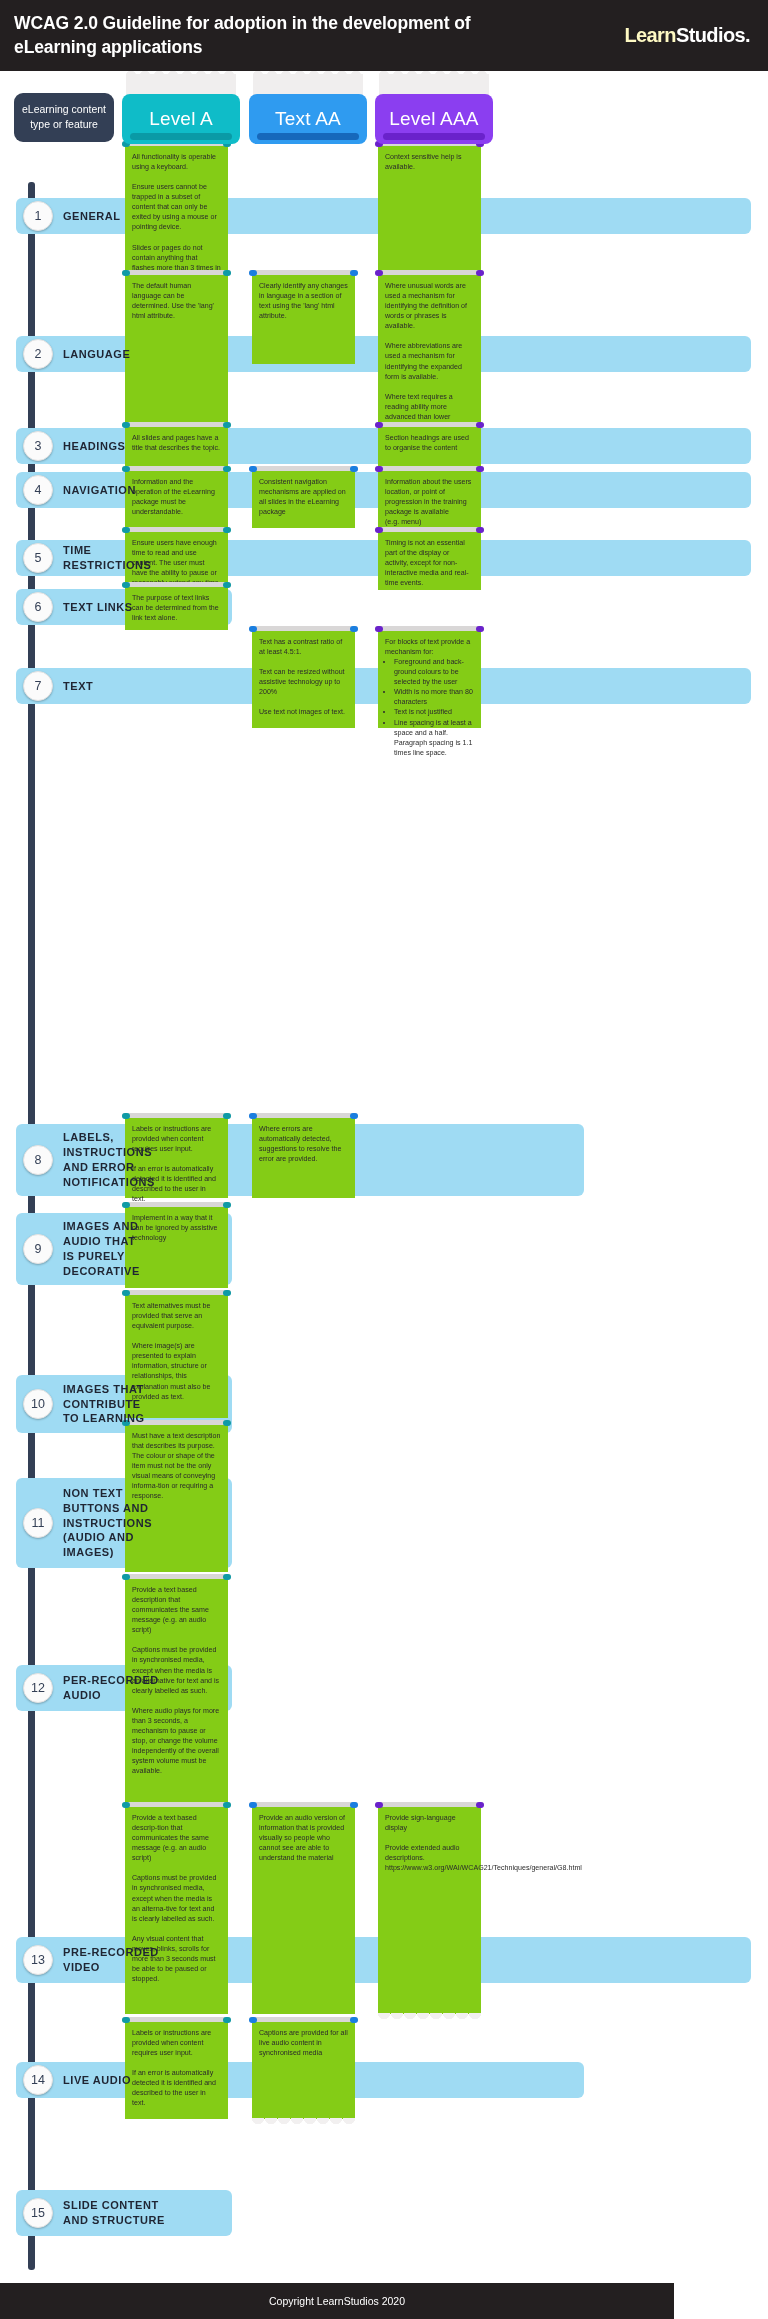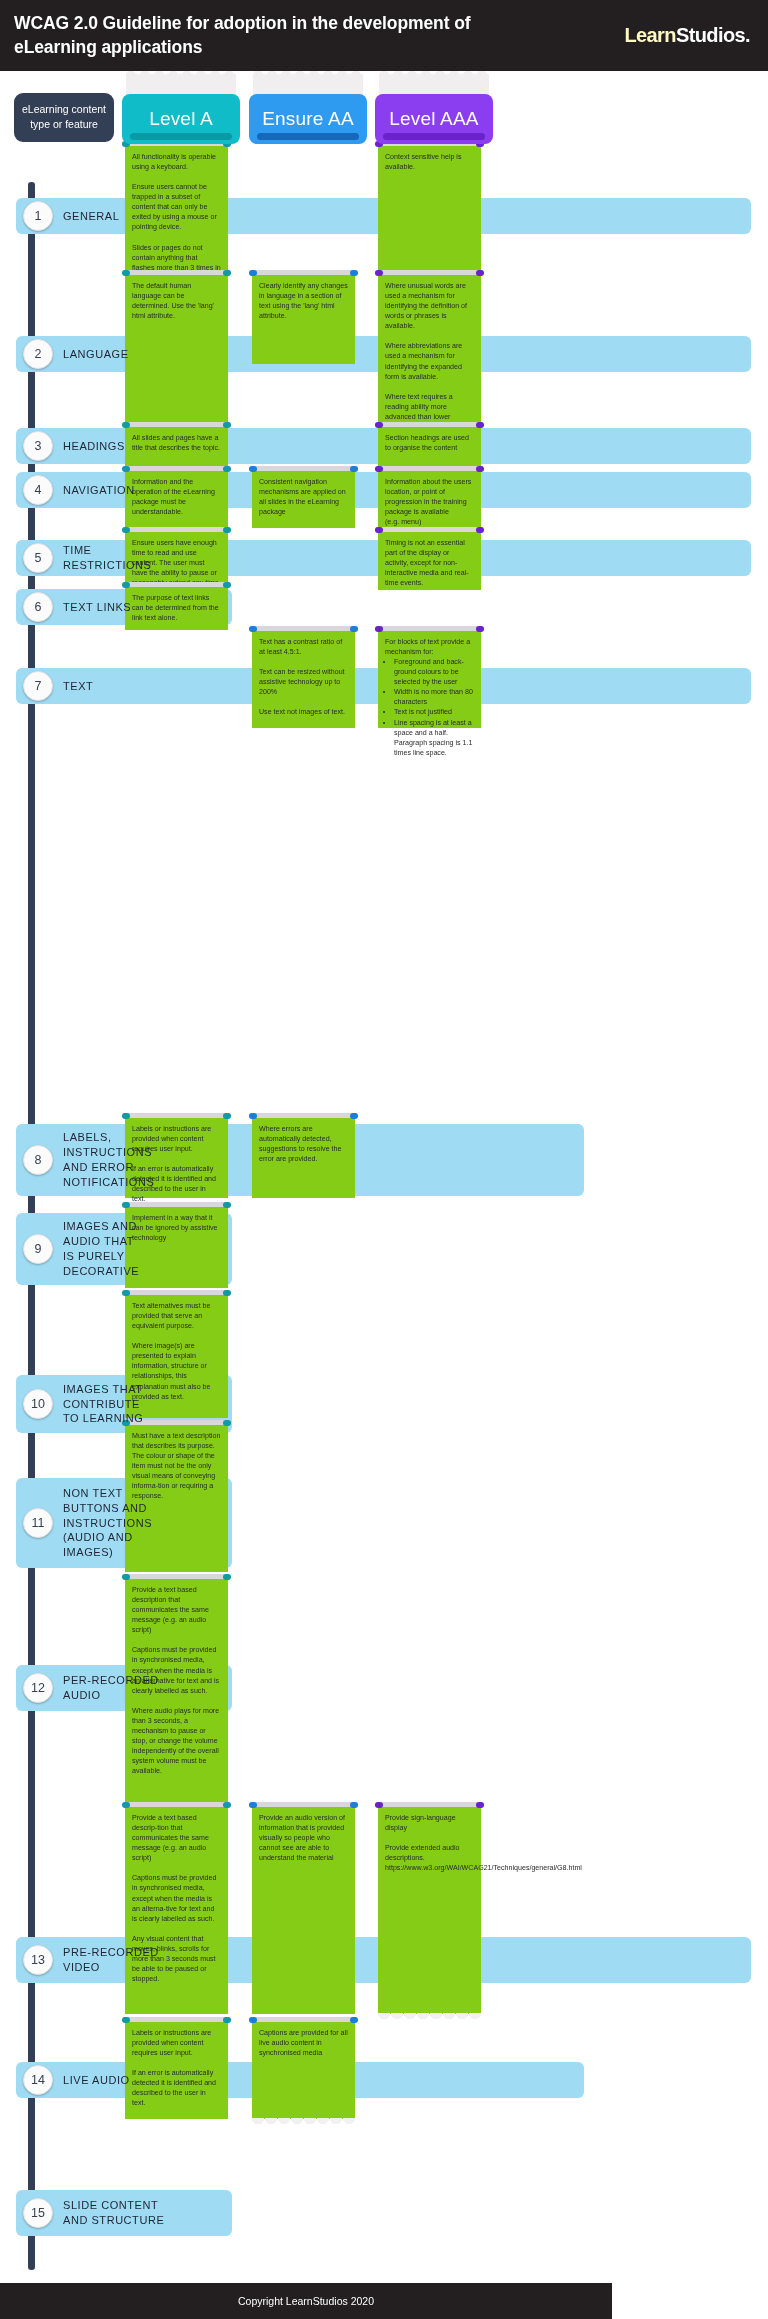--- a/index.html
+++ b/index.html
@@ -41,21 +41,21 @@
     letter-spacing: -0.6px;
     white-space: nowrap;
   }
   .brand .b1 { color: #fef9c3; }
   .brand .b2 { color: #ffffff; }
 
   
   .footer {
     position: absolute;
     left: 0; bottom: 0;
-    width: 612px; height: 36px;
+    width: 674px; height: 36px;
     background: #231f20;
     display: flex; align-items: center; justify-content: center; text-align: right;
   }
   .footer span { color: #ffffff; font-size: 10.5px; }
 
   
   .spine {
     position: absolute;
     left: 28px; top: 182px;
     width: 7px; height: 2088px;
@@ -153,21 +153,21 @@
     border: 1px solid #e2e2e2;
     box-shadow: 0 1px 2px rgba(0,0,0,.25);
     display: flex; align-items: center; justify-content: center;
     font-size: 12.5px; color: #333f55;
     flex: 0 0 auto;
     margin-left: 7px;
   }
   .rowtitle {
     margin-left: 10px;
     font-size: 11px;
-    font-weight: normal;
+    font-weight: bold;
     letter-spacing: 0.55px;
     color: #1f2533;
     line-height: 1.35;
     white-space: pre-line;
   }
 
   
   .card {
     position: absolute;
     width: 103px;
@@ -234,21 +234,21 @@
 type or feature</div>
 
   <div class="tab-paper paper-a"></div>
   <div class="tab-paper paper-aa"></div>
   <div class="tab-paper paper-aaa"></div>
 
   <div class="tab tab-a">
     <span class="tab-label">Level A</span>
   </div>
   <div class="tab tab-aa">
-    <span class="tab-label">Ensure AA</span>
+    <span class="tab-label">Text AA</span>
   </div>
   <div class="tab tab-aaa">
     <span class="tab-label">Level AAA</span>
   </div>
 
   <div class="band w-long" style="top:198px"></div>
   <div class="rowlabel" style="top:198px;height:36px">
     <div class="badge">1</div>
     <div class="rowtitle">GENERAL</div>
   </div>

